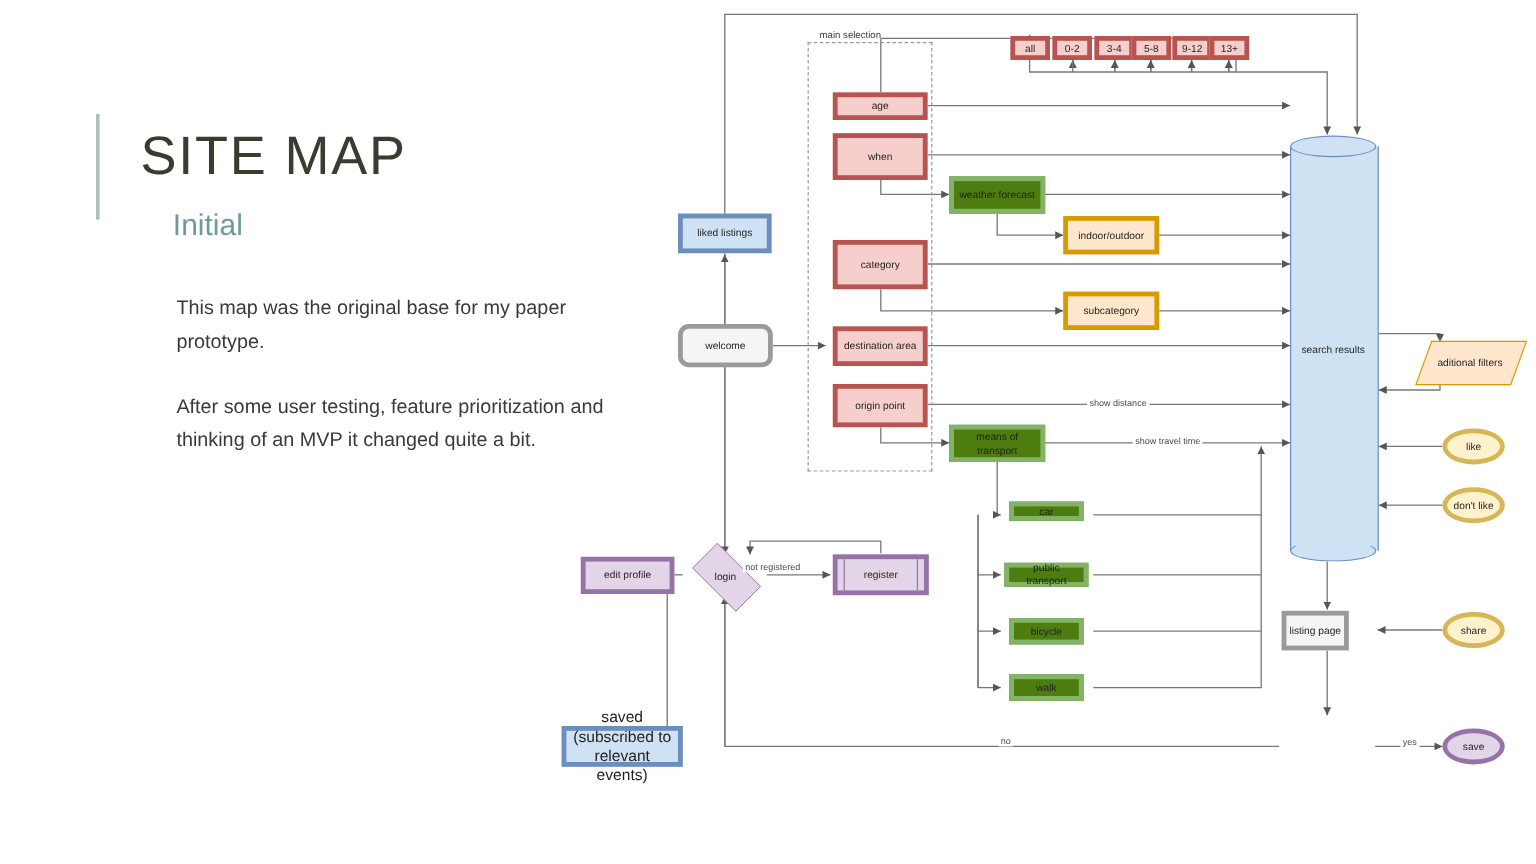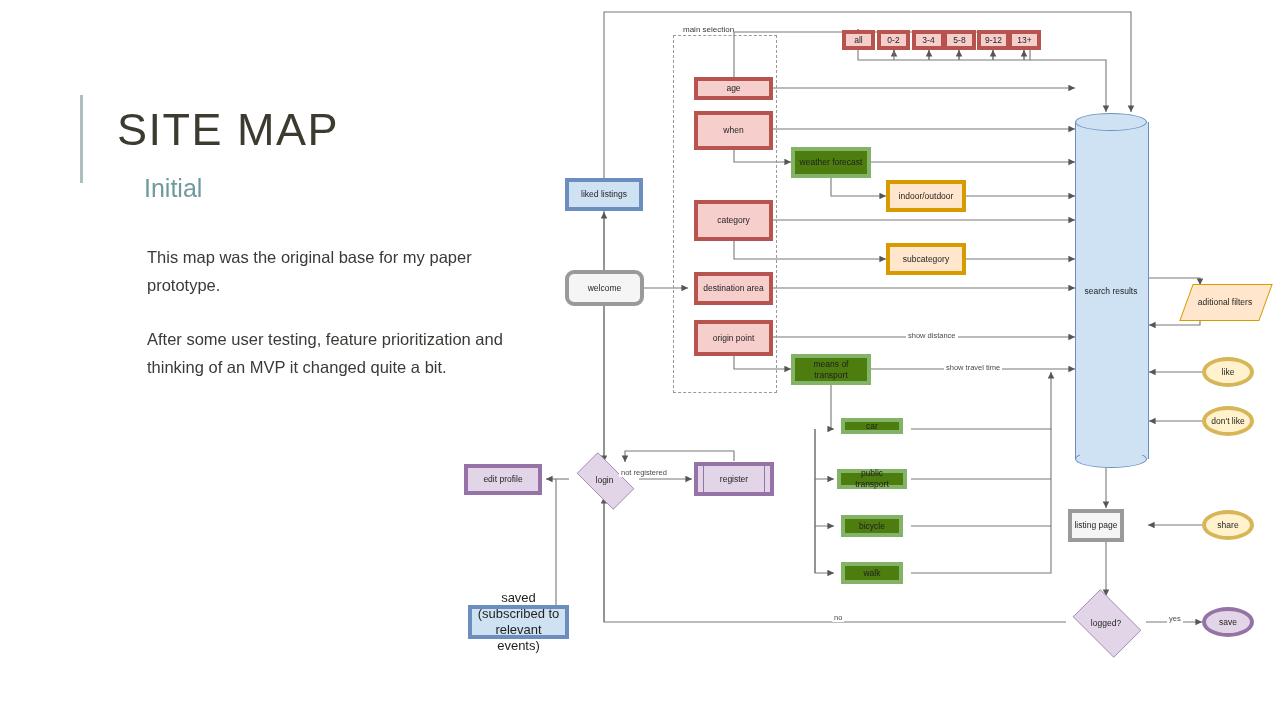--- a/index.html
+++ b/index.html
@@ -265,37 +265,33 @@
       <div class="plabel">aditional filters</div>
     </div>
 
     <div class="node yellow ellipse" style="left:1202px;top:357px;width:52px;height:30px;">like</div>
     <div class="node yellow ellipse" style="left:1202px;top:406px;width:52px;height:30px;">don't like</div>
     <div class="node yellow ellipse" style="left:1202px;top:510px;width:52px;height:30px;">share</div>
     <div class="node purple ellipse" style="left:1202px;top:607px;width:52px;height:30px;">save</div>
 
     <div class="node grey" style="left:1068px;top:509px;width:56px;height:33px;">listing page</div>
 
-    <div class="diamond" style="left:1066px;top:596px;width:80px;height:53px;">
-      <div class="dshape"></div>
-      <div class="dlabel">logged?</div>
-    </div>
 
     <div class="diamond" style="left:569px;top:460px;width:71px;height:40px;">
       <div class="dshape"></div>
       <div class="dlabel">login</div>
     </div>
 
     <div class="node purple predef" style="left:694px;top:462px;width:80px;height:34px;">
       <div class="bar l"></div>
       <div class="bar r"></div>
       <span>register</span>
     </div>
 
-    <div class="node purple" style="left:464px;top:464px;width:78px;height:31px;">edit profile</div>
+    <div class="node purple" style="left:484px;top:464px;width:78px;height:31px;">edit profile</div>
 
     <div class="node blue" style="left:468px;top:605px;width:101px;height:34px;white-space:pre-line;font-size:13px;">
       <span>saved
 (subscribed to
 relevant events)</span>
     </div>
 
     <div class="edge-label" style="left:906px;top:331px;">show distance</div>
     <div class="edge-label" style="left:944px;top:363px;">show travel time</div>
     <div class="edge-label" style="left:619px;top:468px;">not registered</div>

